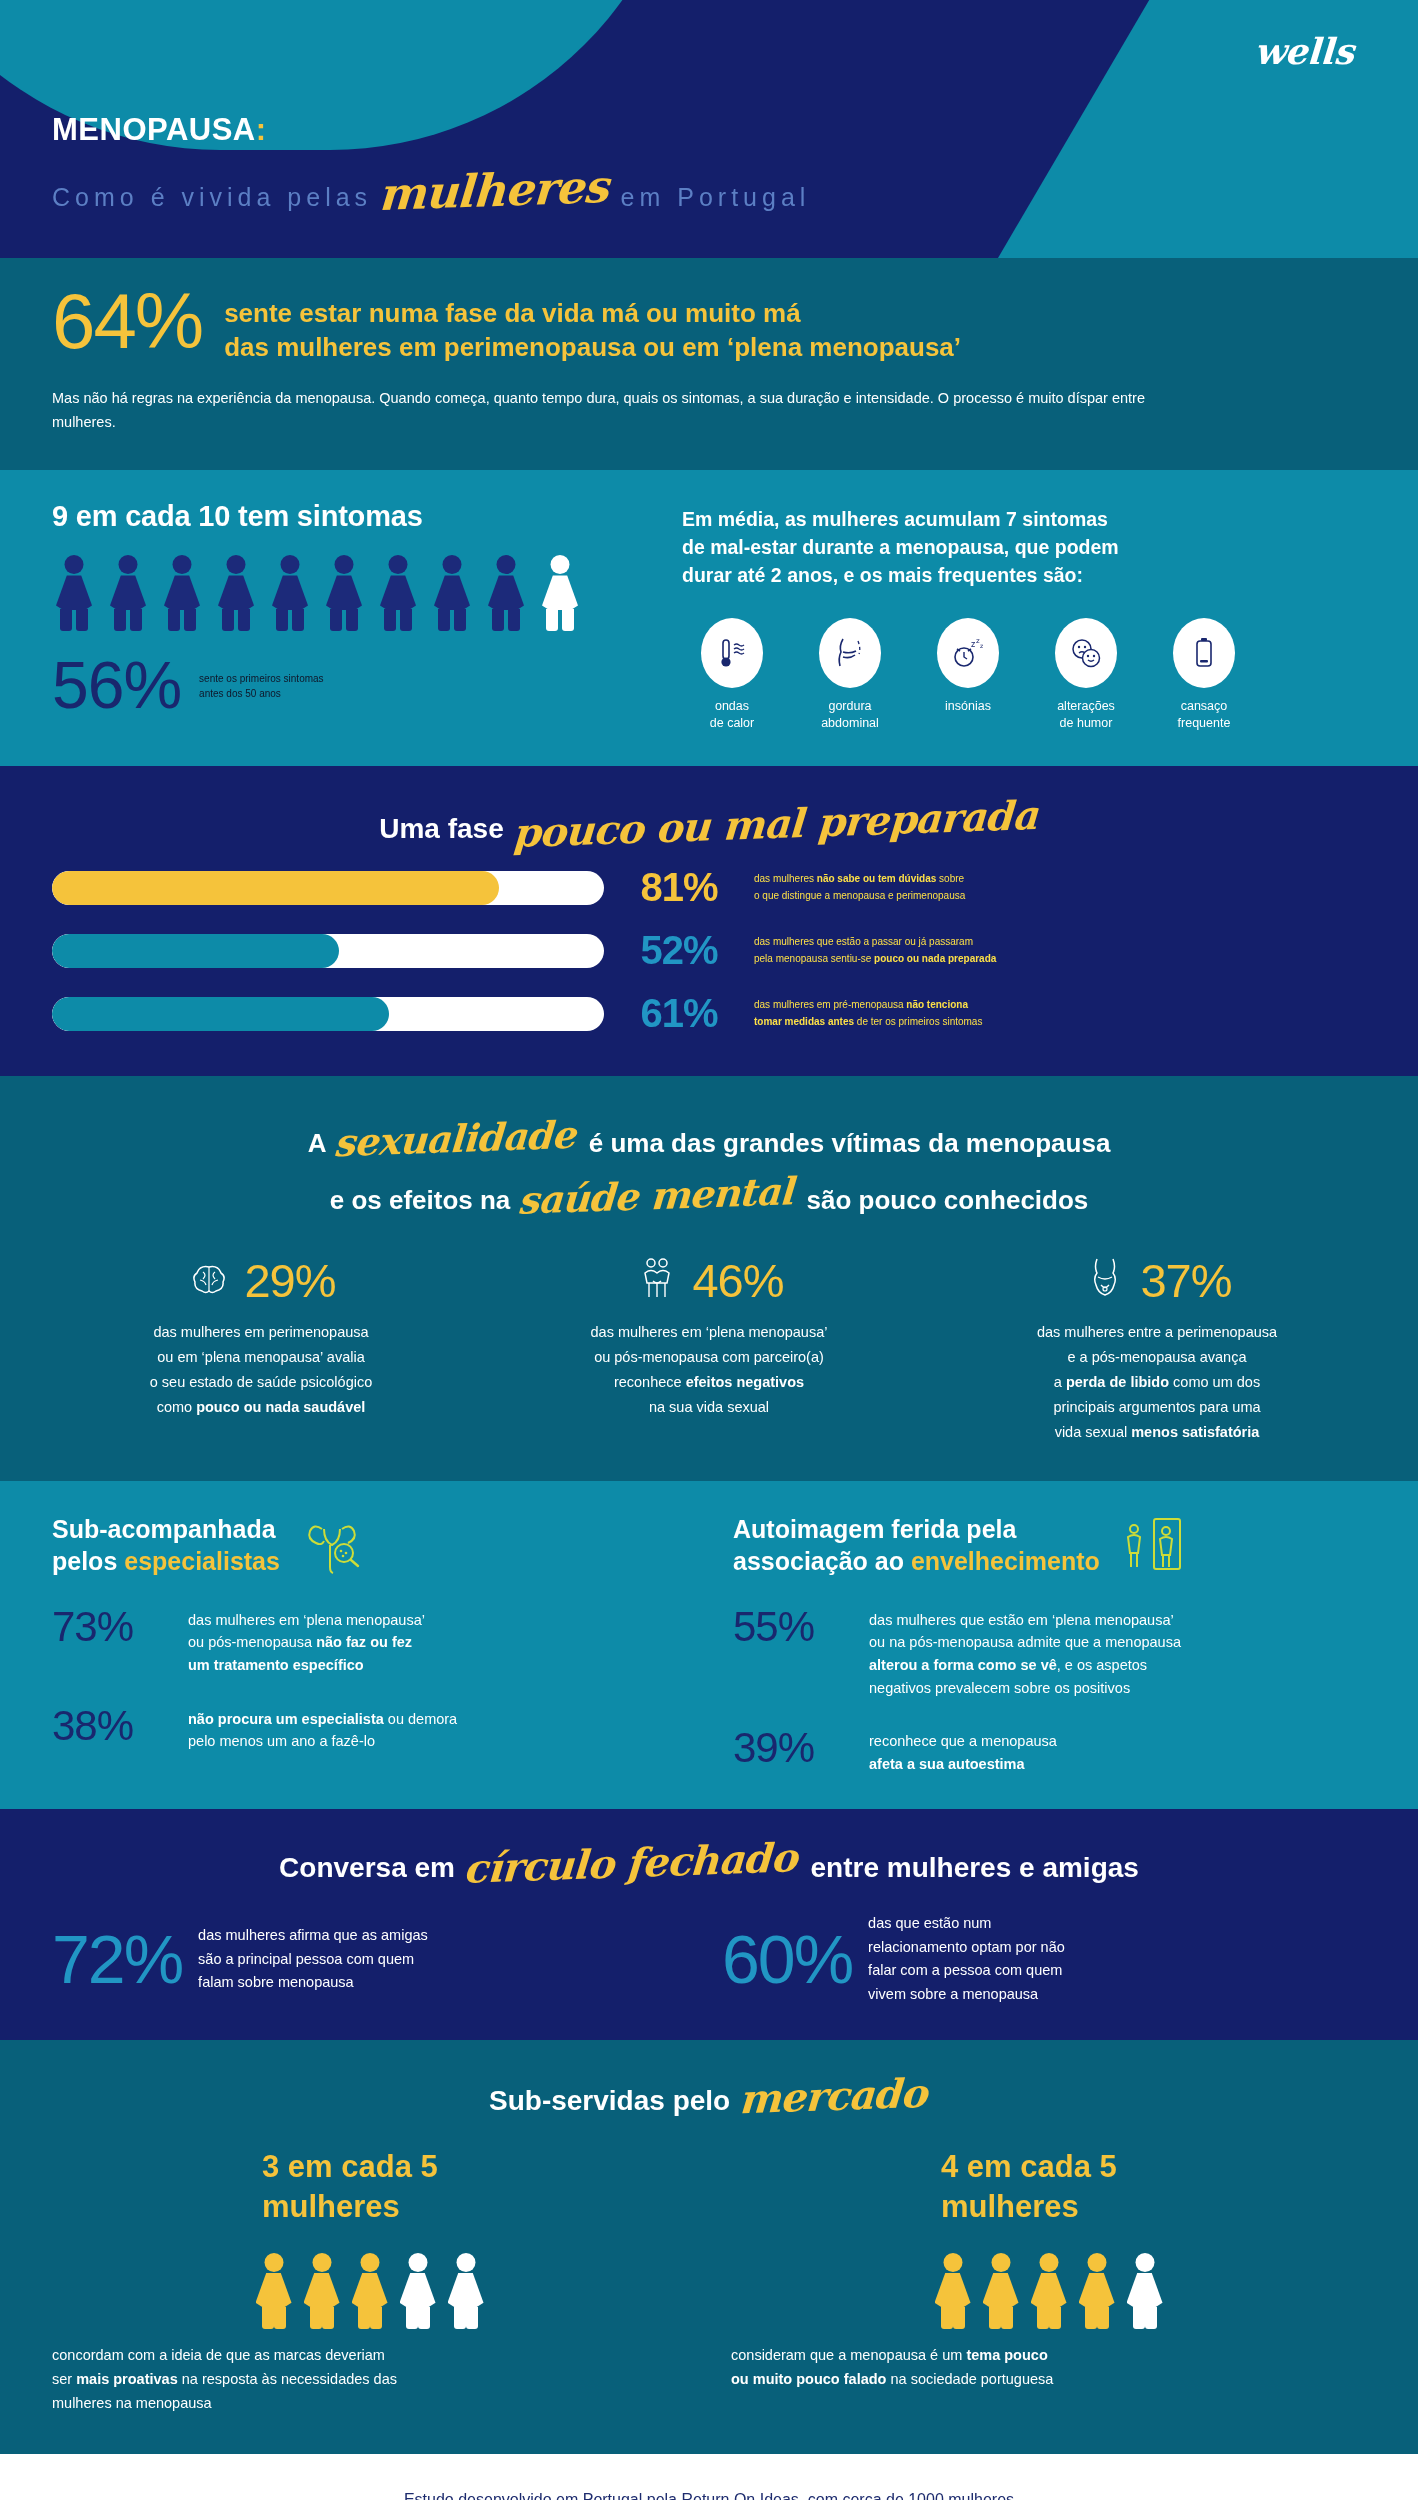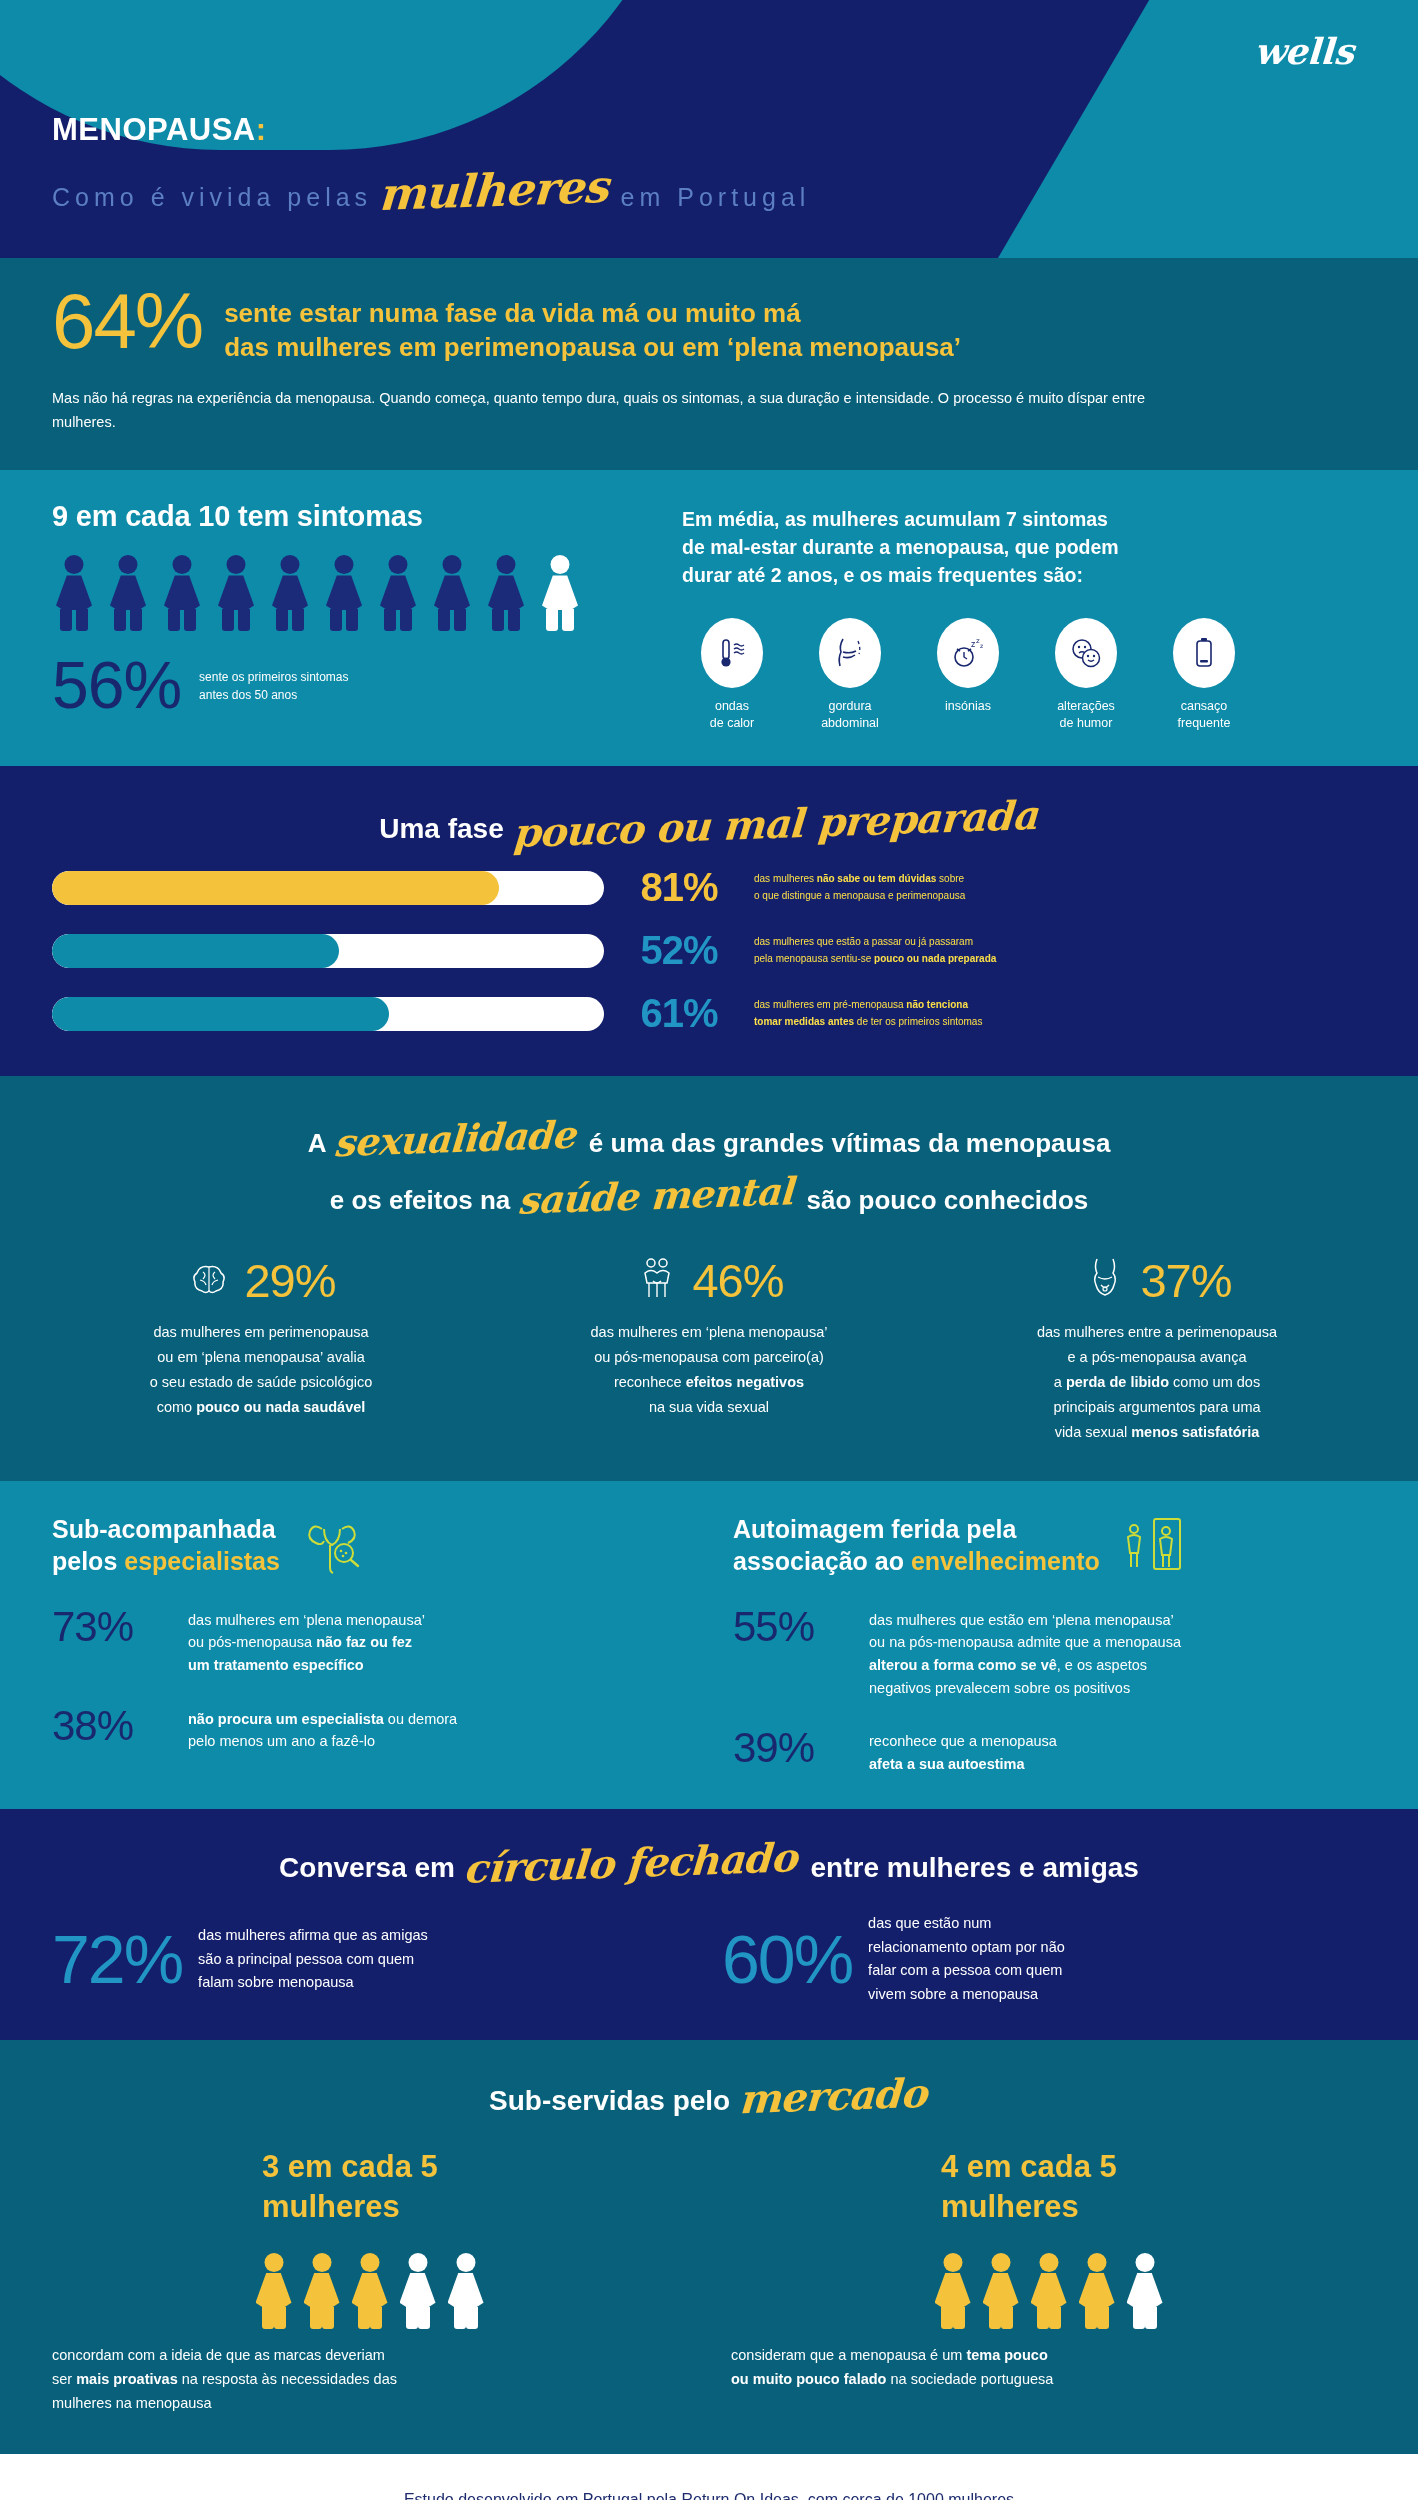--- a/index.html
+++ b/index.html
@@ -151,21 +151,21 @@
   .fig-yellow .head, .fig-yellow .body, .fig-yellow .legL, .fig-yellow .legR { background: #f5c33b; }
 
   .stat-56 { display: flex; align-items: center; gap: 18px; margin-top: 26px; }
   .stat-56 .num {
     color: #19276e;
     font-size: 66px;
     font-weight: 400;
     line-height: 0.9;
     letter-spacing: -1px;
   }
-  .stat-56 .lbl { color: #ffffff; font-size: 12px; line-height: 1.5; }
+  .stat-56 .lbl { color: #0f172a; font-size: 10px; line-height: 1.5; }
 
   .symp-head { color: #ffffff; font-size: 19.5px; font-weight: 700; line-height: 1.42; }
   .symp-icons { display: flex; gap: 18px; margin-top: 28px; }
   .symp-item { width: 100px; text-align: center; }
   .symp-bubble {
     width: 62px; height: 70px;
     margin: 0 auto;
     background: #ffffff;
     border-radius: 50%;
     display: flex; align-items: center; justify-content: center;

